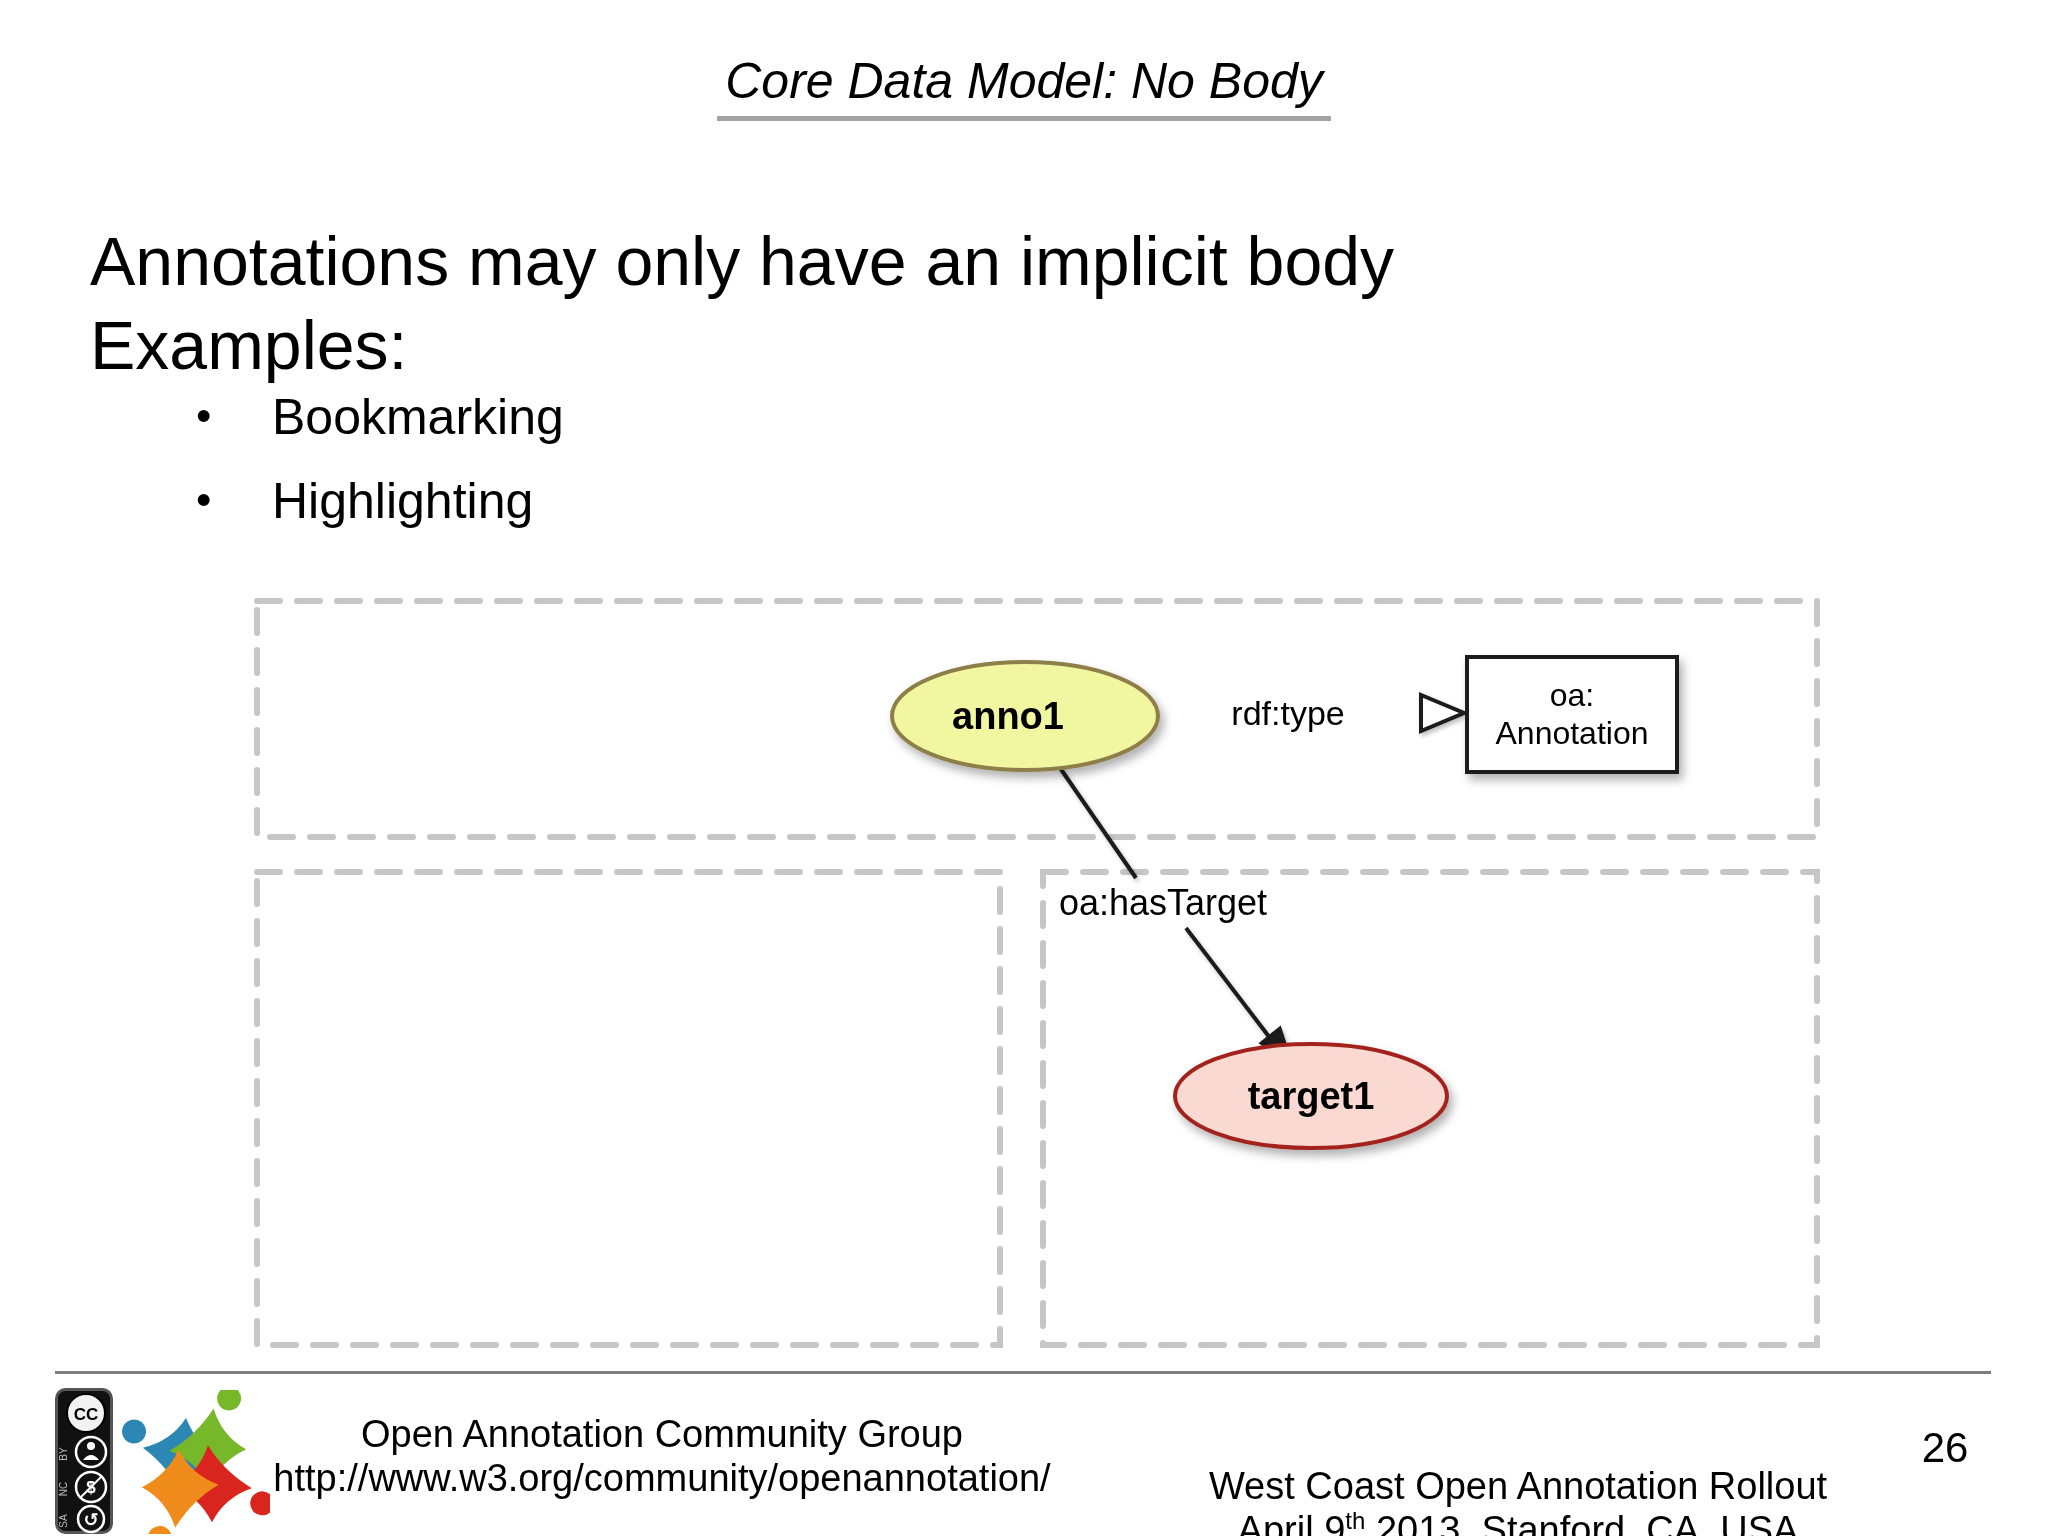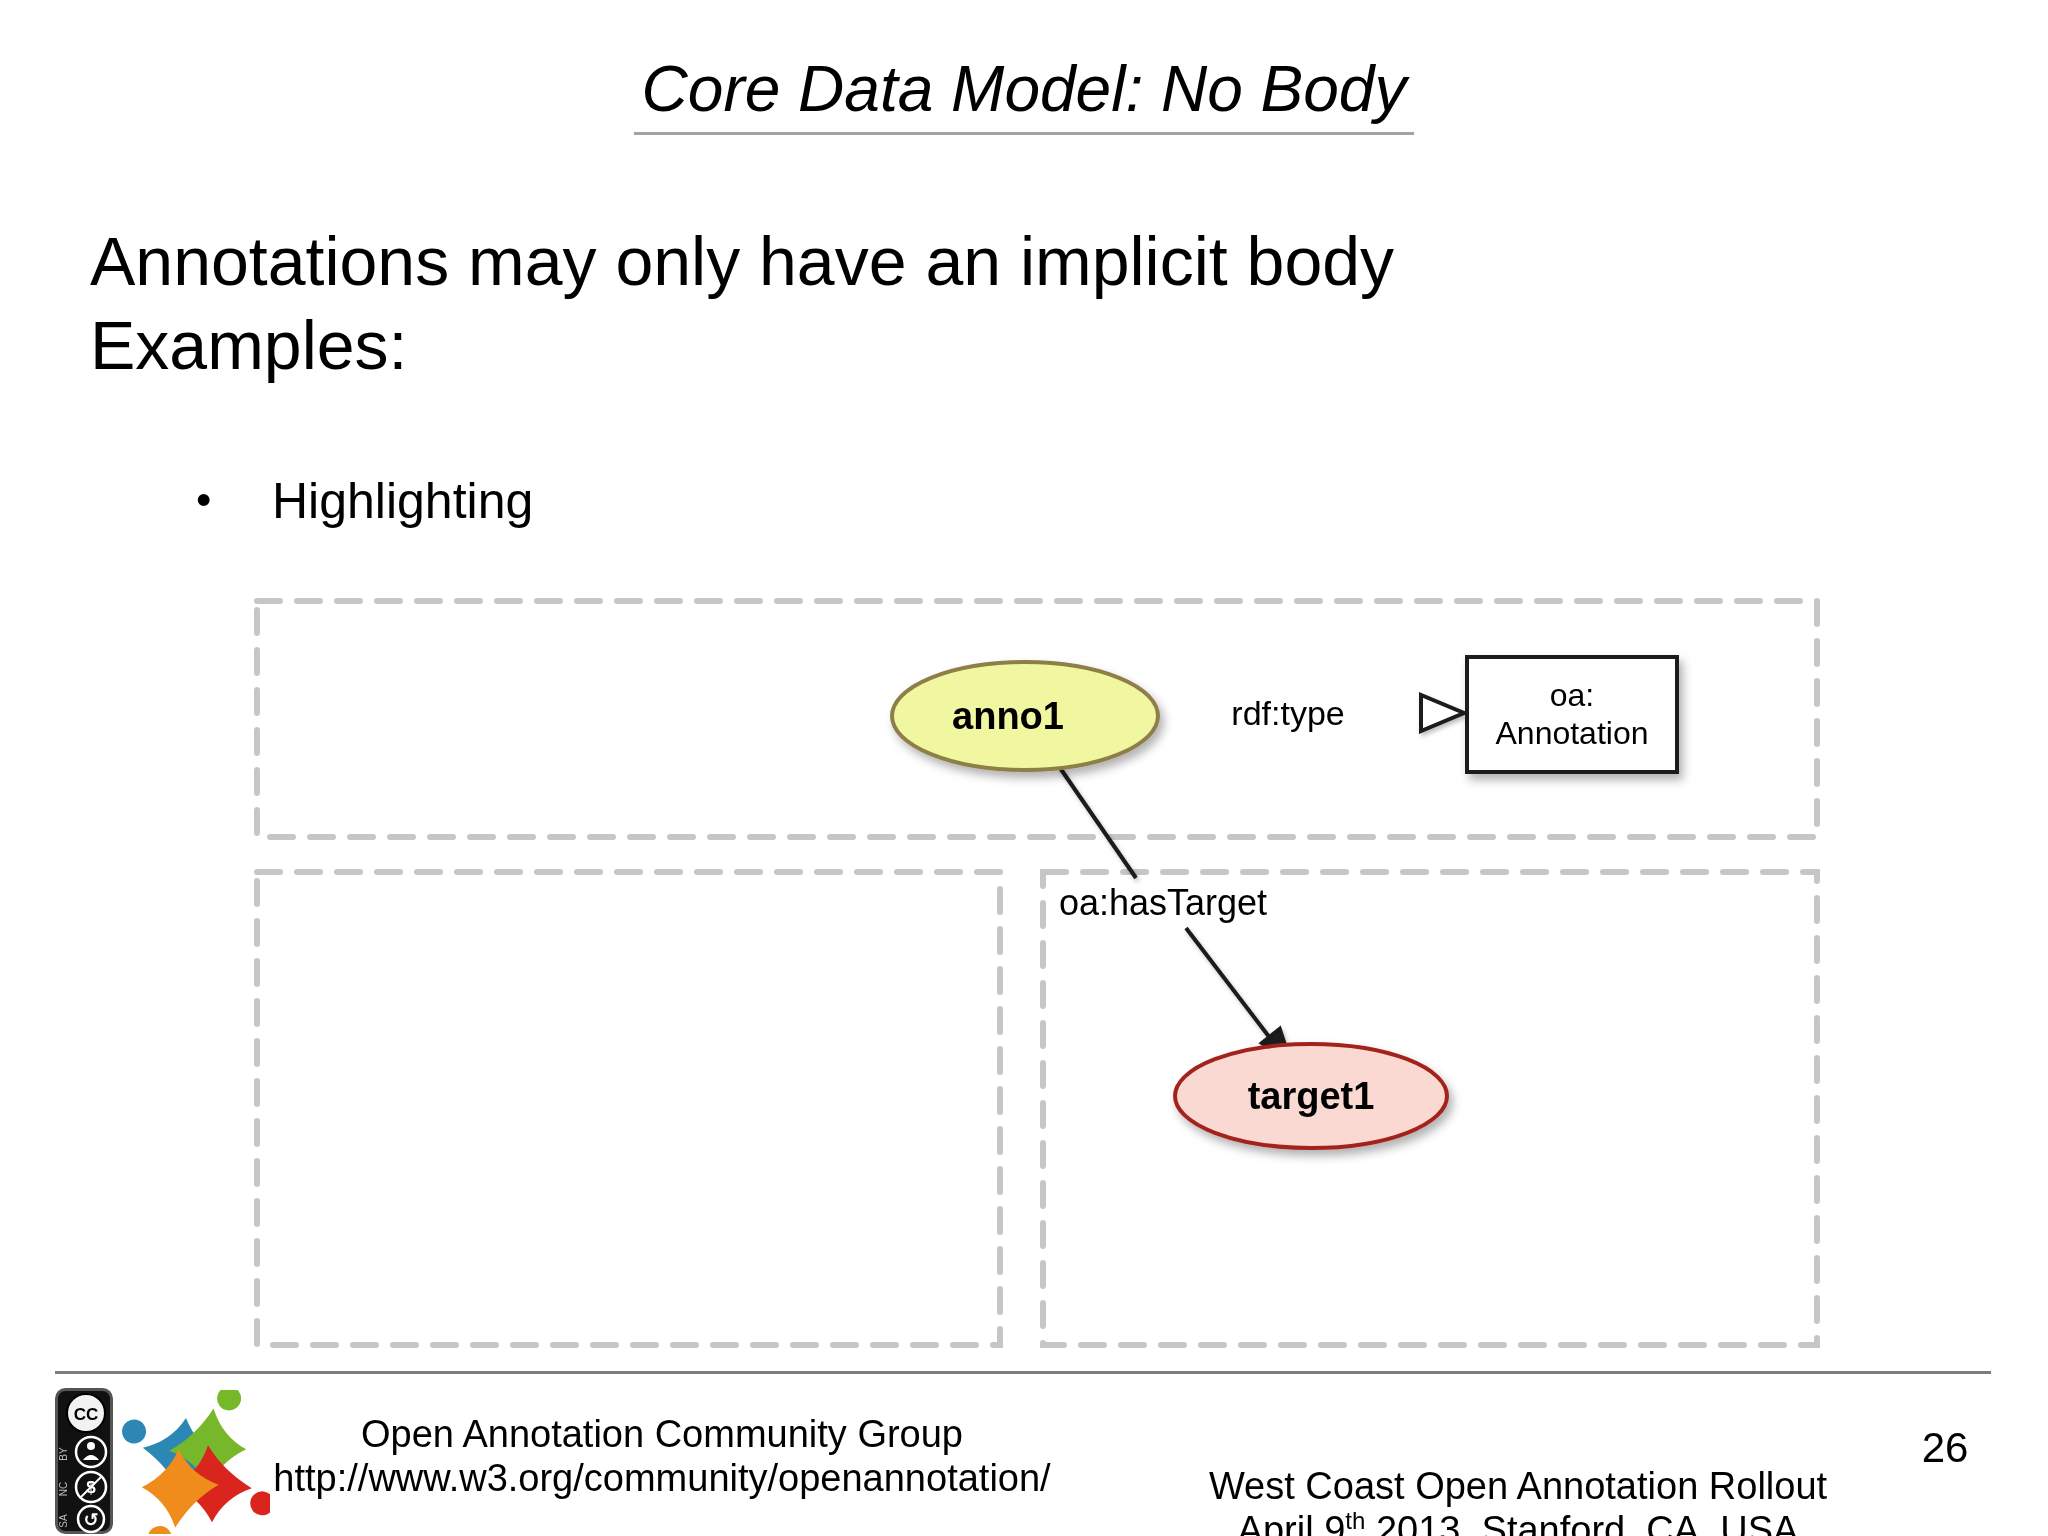--- a/index.html
+++ b/index.html
@@ -12,25 +12,25 @@
     overflow:hidden;
   }
 
   
   .title-wrap{
     position:absolute;left:0;top:52px;width:2048px;
     text-align:center;
   }
   .title{
     display:inline-block;
-    font-size:64px;
+    font-size:50px;
     font-style:italic;
     font-weight:400;
     letter-spacing:0px;
-    border-bottom:3px solid #a3a3a3;
+    border-bottom:5px solid #a3a3a3;
     padding:0 8px 6px 8px;
   }
 
   
   .body-line{
     position:absolute;left:90px;
     font-size:68px;line-height:1.1;
     white-space:nowrap;
   }
   .line-annotations{top:224px;}
@@ -85,20 +85,21 @@
 
 <div class="slide">
 
   <div class="title-wrap">
     <span class="title">Core Data Model: No Body</span>
   </div>
 
   <div class="body-line line-annotations">Annotations may only have an implicit body</div>
   <div class="body-line line-examples">Examples:</div>
 
+  <div class="bullet-row bullet-bookmarking"><span class="bullet-dot">•</span><span>Bookmarking</span></div>
   <div class="bullet-row bullet-highlighting"><span class="bullet-dot">•</span><span>Highlighting</span></div>
 
   <svg class="diagram" viewBox="0 0 2048 1536">
     <defs>
       <filter id="softshadow" x="-30%" y="-30%" width="160%" height="160%">
         <feDropShadow dx="4" dy="6" stdDeviation="5" flood-color="#000000" flood-opacity="0.30"></feDropShadow>
       </filter>
       <filter id="lineshadow" x="-30%" y="-30%" width="160%" height="160%">
         <feDropShadow dx="2" dy="3" stdDeviation="2" flood-color="#000000" flood-opacity="0.25"></feDropShadow>
       </filter>

